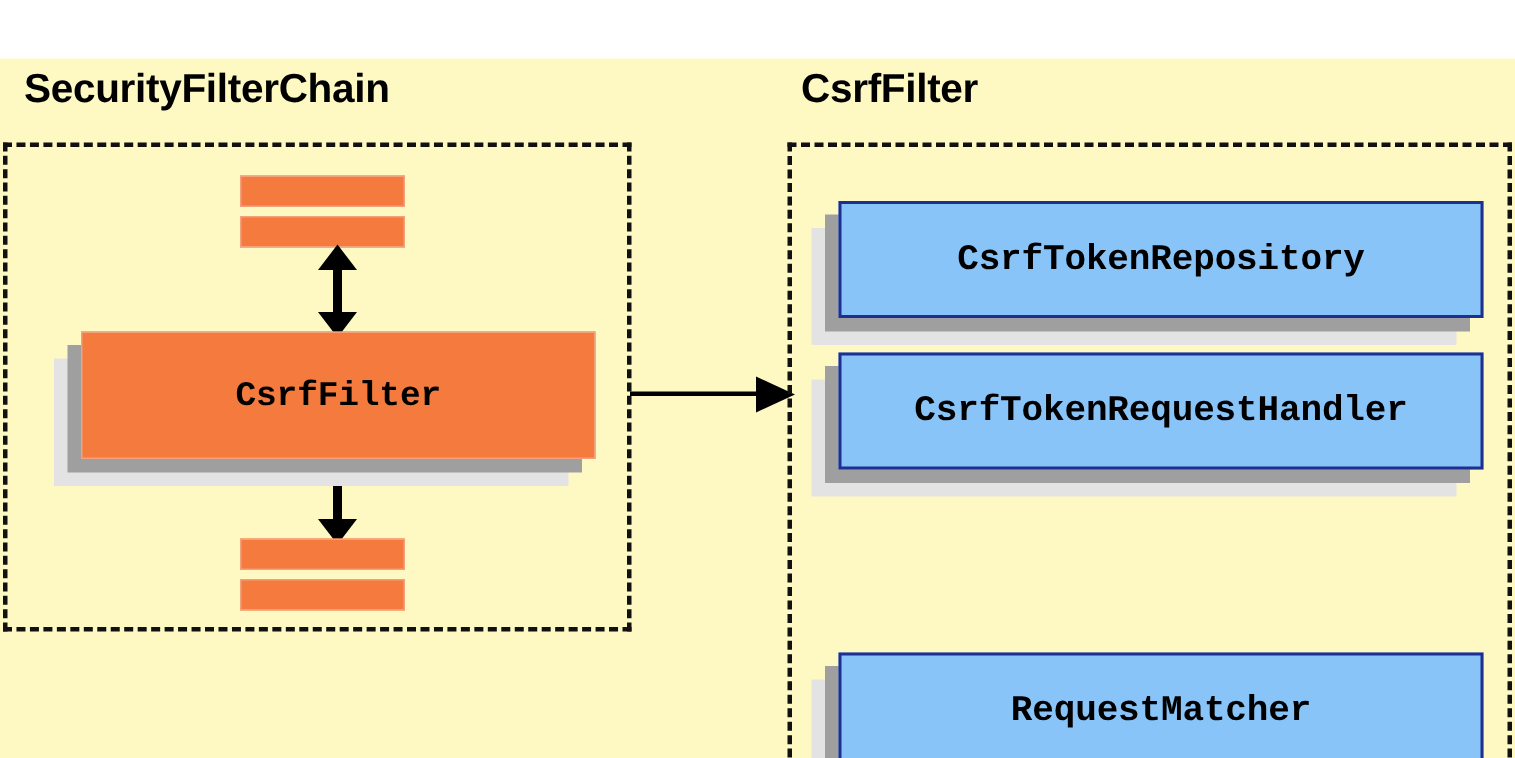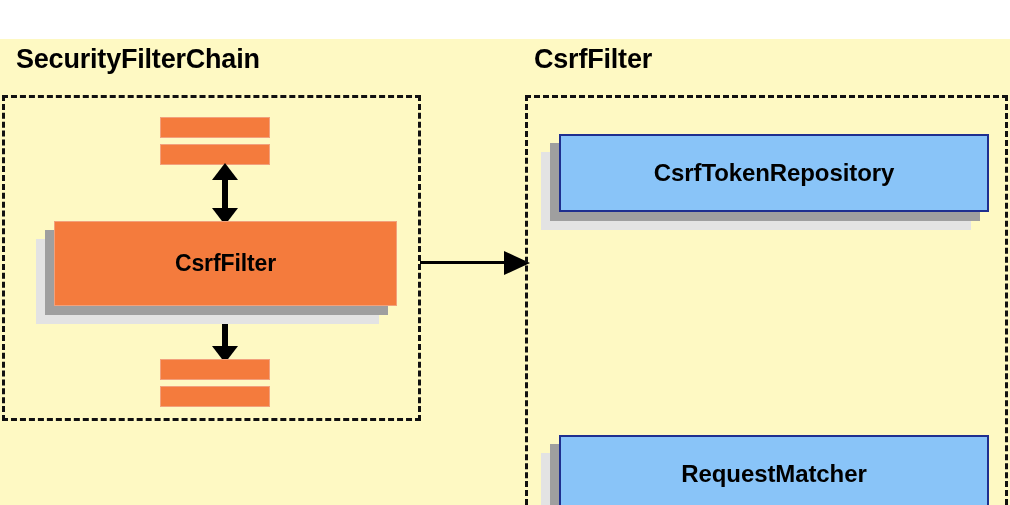--- a/index.html
+++ b/index.html
@@ -73,21 +73,21 @@
     background: #f47b3d;
     border: 1px solid #f2a17c;
   }
   
   .card.blue .face {
     background: #89c4f8;
     border: 2px solid #1f2f8f;
   }
 
   .card-label {
-    font-family: Liberation Sans, sans-serif;
+    font-family: Liberation Mono, monospace;
     font-weight: bold;
     font-size: 24px;
     color: #000000;
     white-space: nowrap;
     text-align: right;
     letter-spacing: -0.1px;
   }
   .card.orange .card-label { font-size: 23px; }
 
   
@@ -207,20 +207,27 @@
   <div class="dashed-panel" id="panel-right"></div>
 
   <div class="card blue blue-card" id="blue-card-0">
     <div class="shadow-far"></div>
     <div class="shadow-near"></div>
     <div class="face">
       <span class="card-label">CsrfTokenRepository</span>
     </div>
   </div>
 
+  <div class="card blue blue-card" id="blue-card-1">
+    <div class="shadow-far"></div>
+    <div class="shadow-near"></div>
+    <div class="face">
+      <span class="card-label">CsrfTokenRequestHandler</span>
+    </div>
+  </div>
 
 
   <div class="card blue blue-card" id="blue-card-3">
     <div class="shadow-far"></div>
     <div class="shadow-near"></div>
     <div class="face">
       <span class="card-label">RequestMatcher</span>
     </div>
   </div>
 

